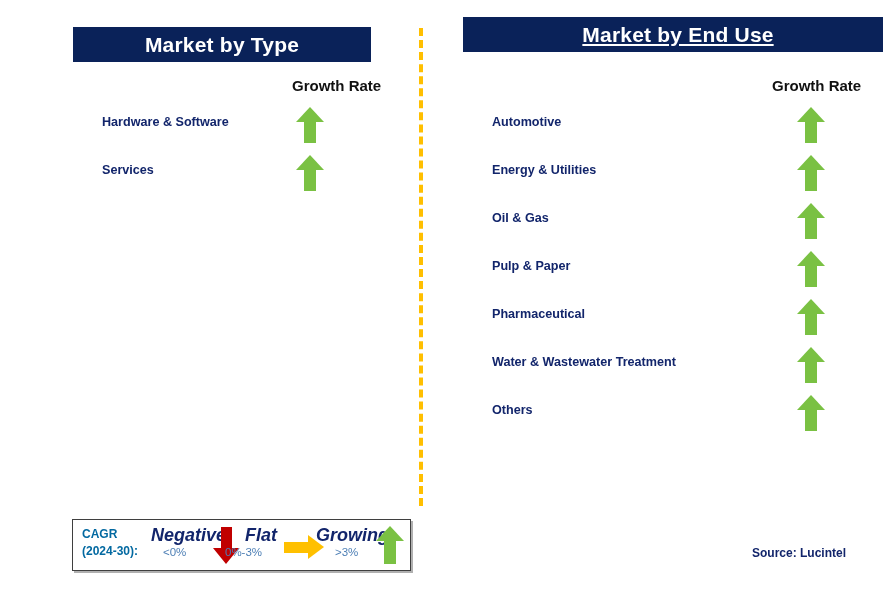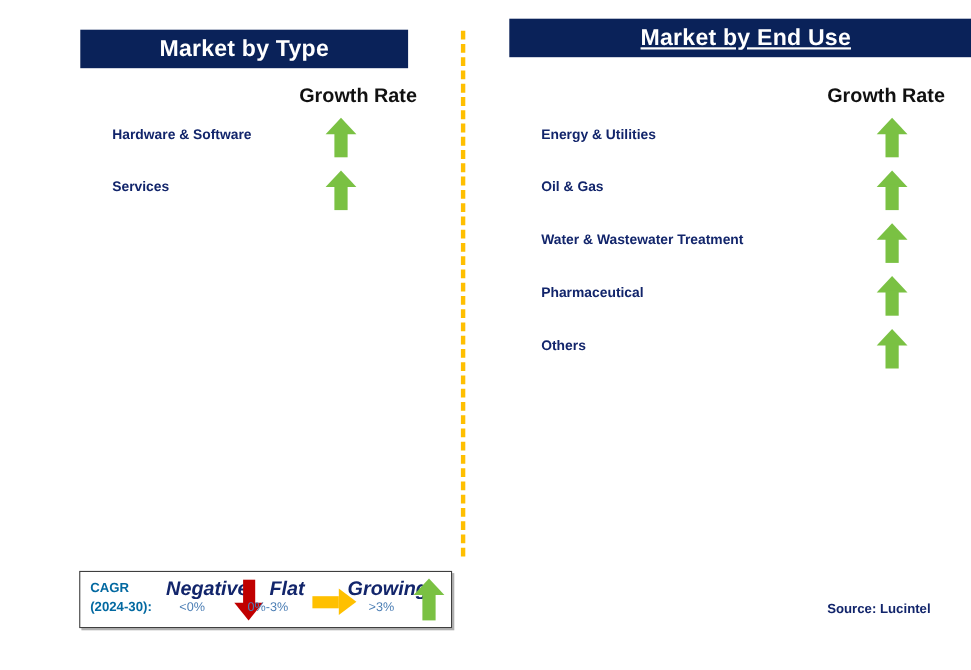--- a/index.html
+++ b/index.html
@@ -26,24 +26,25 @@
     align-items: center;
     justify-content: center;
     letter-spacing: 0.2px;
   }
   #header-type   { left: 73px;  top: 27px; width: 298px; height: 35px; }
   #header-enduse { left: 463px; top: 17px; width: 430px; height: 35px; text-decoration: underline; }
 
   
   .growth-rate-caption {
     position: absolute;
-    font-size: 18px;
+    font-size: 15px;
     font-weight: bold;
     color: #111111;
     white-space: nowrap;
+    margin-left: 20px;
   }
   #growth-rate-left  { left: 272px; top: 77px; }
   #growth-rate-right { left: 752px; top: 77px; }
 
   
   .segment-list {
     position: absolute;
   }
   #list-type   { left: 78px;  top: 105px; width: 300px; }
   #list-enduse { left: 468px; top: 105px; width: 380px; }
@@ -273,20 +274,29 @@
 <div id="divider"></div>
 
 <div class="col-header" id="header-enduse">
   <span>Market by End Use</span>
 </div>
 
 <div class="growth-rate-caption" id="growth-rate-right">Growth Rate</div>
 
 <div class="segment-list" id="list-enduse">
 
+  <div class="segment-row">
+    <span class="segment-label">Automotive</span>
+    <span class="segment-arrow">
+      <span class="arrow-up">
+        <span class="head"></span>
+        <span class="shaft"></span>
+      </span>
+    </span>
+  </div>
 
   <div class="segment-row">
     <span class="segment-label">Energy &amp; Utilities</span>
     <span class="segment-arrow">
       <span class="arrow-up">
         <span class="head"></span>
         <span class="shaft"></span>
       </span>
     </span>
   </div>
@@ -295,33 +305,42 @@
   <div class="segment-row">
     <span class="segment-label">Oil &amp; Gas</span>
     <span class="segment-arrow">
       <span class="arrow-up">
         <span class="head"></span>
         <span class="shaft"></span>
       </span>
     </span>
   </div>
 
+  <div class="segment-row">
+    <span class="segment-label">Pulp &amp; Paper</span>
+    <span class="segment-arrow">
+      <span class="arrow-up">
+        <span class="head"></span>
+        <span class="shaft"></span>
+      </span>
+    </span>
+  </div>
+
+  <div class="segment-row">
+    <span class="segment-label">Pharmaceutical</span>
+    <span class="segment-arrow">
+      <span class="arrow-up">
+        <span class="head"></span>
+        <span class="shaft"></span>
+      </span>
+    </span>
+  </div>
 
   <div class="segment-row">
     <span class="segment-label">Water &amp; Wastewater Treatment</span>
-    <span class="segment-arrow">
-      <span class="arrow-up">
-        <span class="head"></span>
-        <span class="shaft"></span>
-      </span>
-    </span>
-  </div>
-
-  <div class="segment-row">
-    <span class="segment-label">Pharmaceutical</span>
     <span class="segment-arrow">
       <span class="arrow-up">
         <span class="head"></span>
         <span class="shaft"></span>
       </span>
     </span>
   </div>
 
   <div class="segment-row">
     <span class="segment-label">Others</span>

